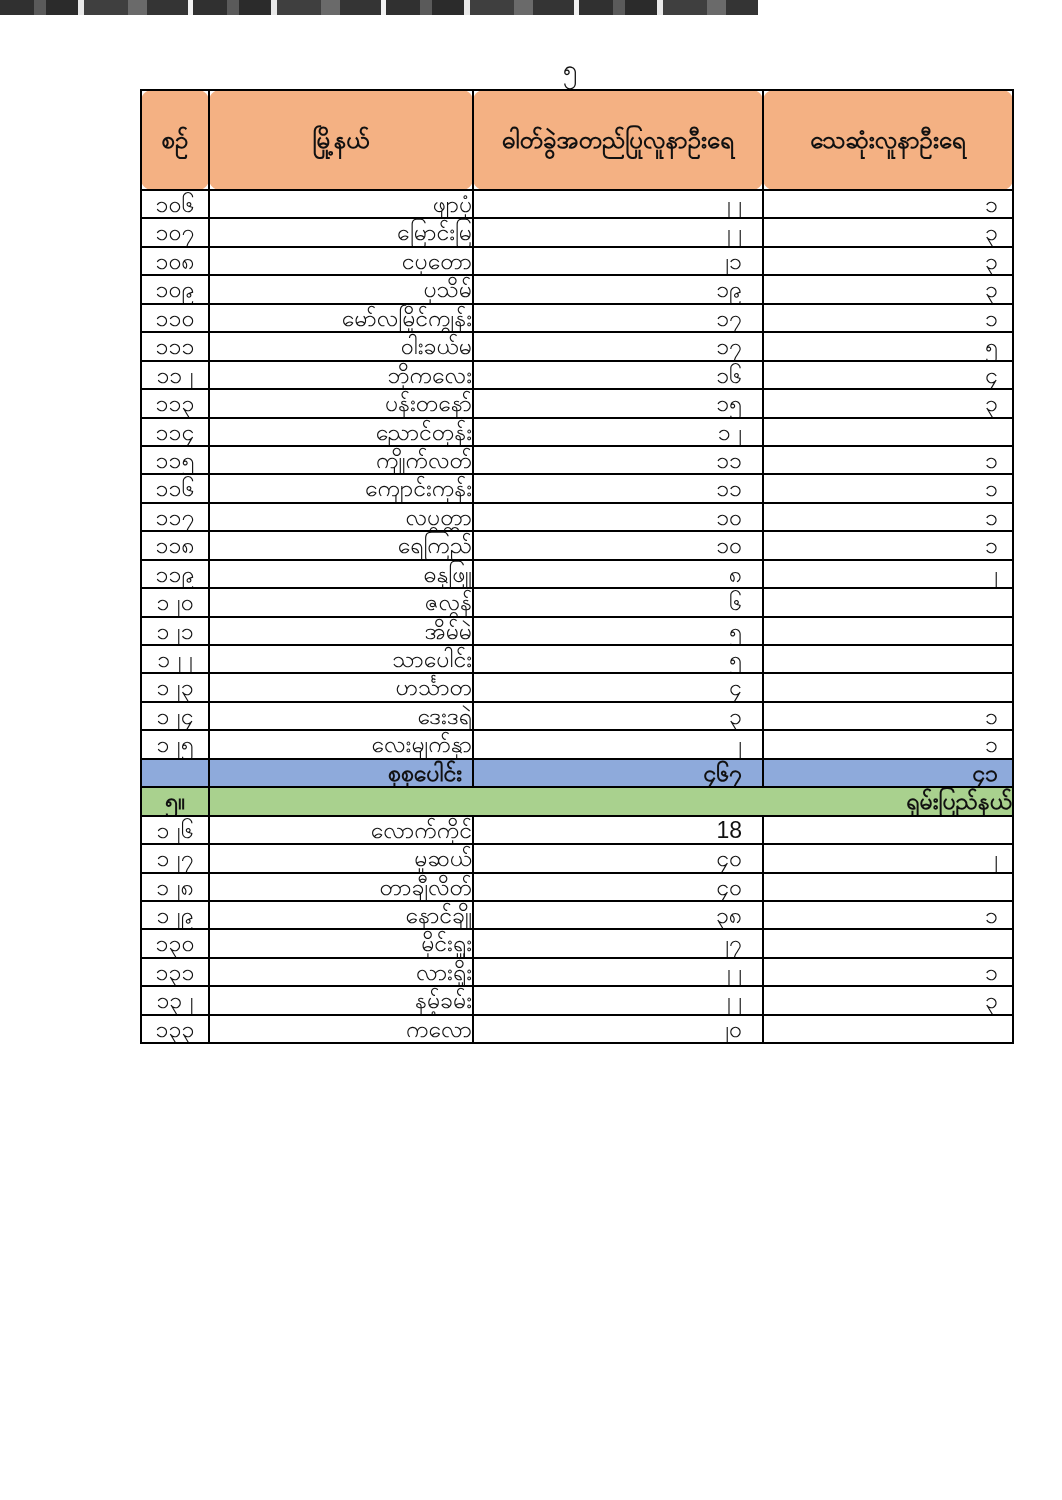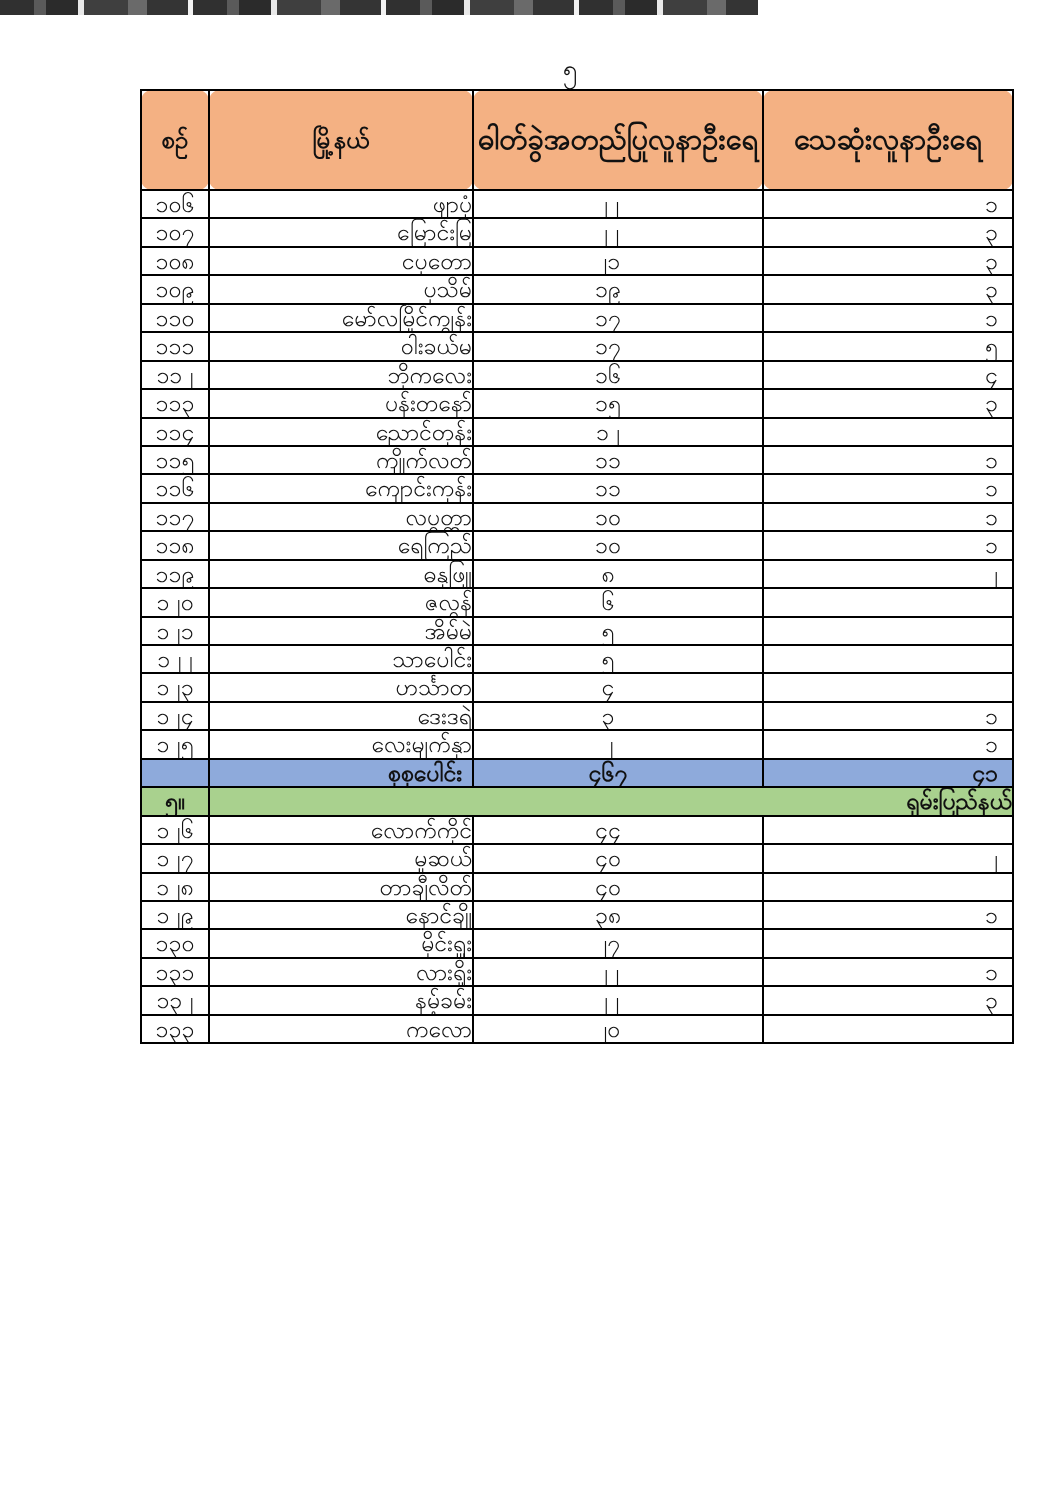--- a/index.html
+++ b/index.html
@@ -64,26 +64,26 @@
   }
   thead th {
     height: 98px;
     background: var(--header-bg, #F4B183);
     font-weight: bold;
     font-size: 24px;
     text-align: center;
     vertical-align: middle;
     border-radius: 11px;
   }
-  thead th.small { font-size: 29px; }
+  thead th.small { font-size: 24px; }
   tbody tr { height: 27px; }
   tbody td { font-size: 23px; vertical-align: middle; }
   .c-serial { text-align: center; }
   .c-town   { text-align: right;  padding-left: 12px; }
-  .c-num    { text-align: center; padding-right: 20px; }
+  .c-num    { text-align: right; padding-right: 20px; }
   .c-death  { text-align: right; padding-right: 14px; }
   tr.total-row td {
     background: var(--total-bg, #8EAADB);
     font-weight: bold;
     margin-left: 8px;
   }
   tr.total-row .total-label {
     text-align: right;
     padding-right: 10px;
   }
@@ -247,21 +247,21 @@
       </tr>
       <tr class="section-row">
         <td class="c-serial">၅။</td>
         <td class="c-town" colspan="3">ရှမ်းပြည်နယ်</td>
       </tr>
     </tbody>
     <tbody id="tb-group2">
         <tr class="data-row">
       <td class="c-serial">၁၂၆</td>
       <td class="c-town">လောက်ကိုင်</td>
-      <td class="c-num">၄၄</td>
+      <td class="c-num">18</td>
       <td class="c-num c-death"></td>
     </tr>
         <tr class="data-row">
       <td class="c-serial">၁၂၇</td>
       <td class="c-town">မူဆယ်</td>
       <td class="c-num">၄၀</td>
       <td class="c-num c-death">၂</td>
     </tr>
         <tr class="data-row">
       <td class="c-serial">၁၂၈</td>

